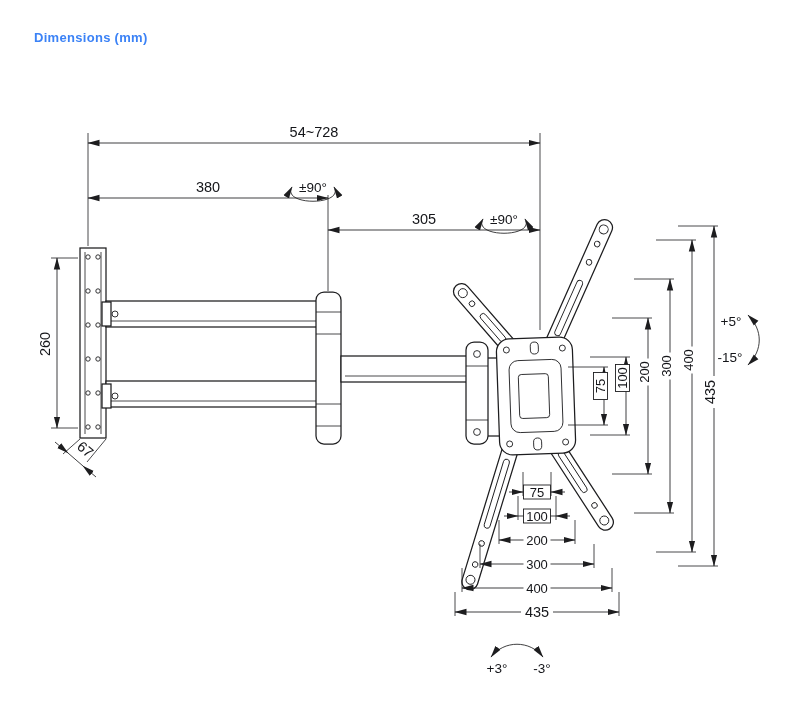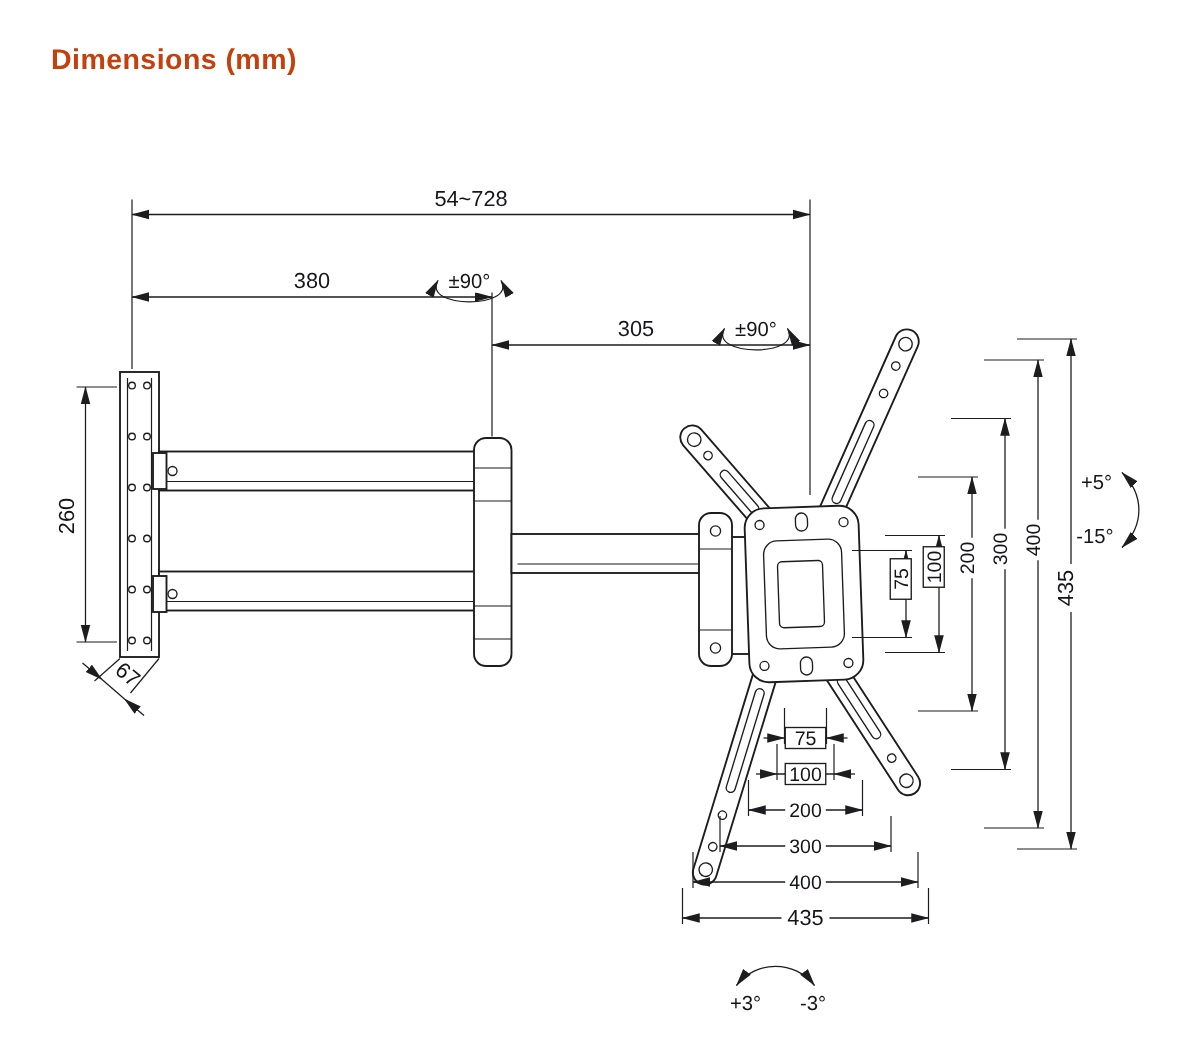--- a/index.html
+++ b/index.html
@@ -1,17 +1,17 @@
 <!DOCTYPE html>
 <html><head>
 <meta charset="utf-8">
 <style>
   html,body{margin:0;padding:0;background:#ffffff;}
   body{width:800px;height:708px;position:relative;font-family:"Liberation Sans",sans-serif;}
-  .title{position:absolute;left:34px;top:30px;font-size:19px;font-weight:600;color:#c2410c;letter-spacing:.3px;}
+  .title{position:absolute;left:34px;top:30px;font-size:13px;font-weight:600;color:#3b82f6;letter-spacing:.3px;}
   svg{position:absolute;left:0;top:0;}
   .ol{fill:#ffffff;stroke:#1d1d1f;stroke-width:1.25;}
   .thin{stroke:#1d1d1f;stroke-width:.8;fill:none;}
   .hole{fill:none;stroke:#1d1d1f;stroke-width:.9;}
   .dim{stroke:#1d1d1f;stroke-width:.85;fill:none;}
   .ext{stroke:#1d1d1f;stroke-width:.8;fill:none;}
   text{fill:#141519;}
   .dtxt{font-size:14.5px;}
   .ntxt{font-size:13px;}
   .atxt{font-size:13.5px;}

